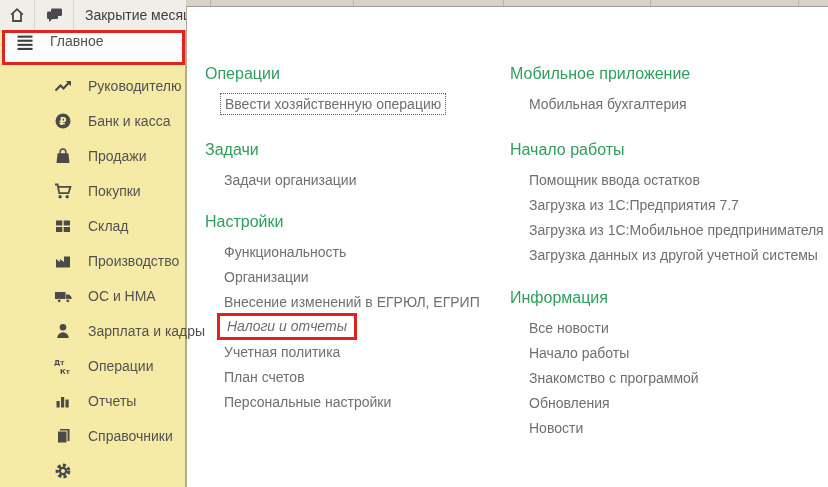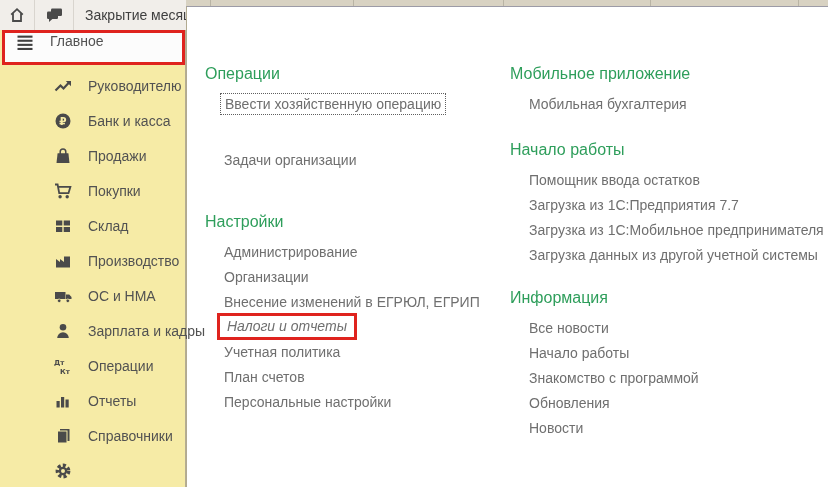--- a/index.html
+++ b/index.html
@@ -110,32 +110,33 @@
       <div class="section" style="top:57px">
         <div class="sec-title">Операции</div>
         <div class="links">
           <div class="link-row">
               <span class="link focused">Ввести хозяйственную операцию</span>
             </div>
         </div>
       </div>
 
       <div class="section" style="top:133px">
+        <div class="sec-title">Задачи</div>
         <div class="links">
           <div class="link-row">
               <span class="link">Задачи организации</span>
             </div>
         </div>
       </div>
 
       <div class="section" style="top:205px">
         <div class="sec-title">Настройки</div>
         <div class="links">
           <div class="link-row">
-              <span class="link">Администрирование</span>
+              <span class="link">Функциональность</span>
             </div>
           <div class="link-row">
               <span class="link">Организации</span>
             </div>
           <div class="link-row">
               <span class="link">Внесение изменений в ЕГРЮЛ, ЕГРИП</span>
             </div>
           <div class="link-row">
               <span class="link hl-red">Налоги и отчеты</span>
             </div>

